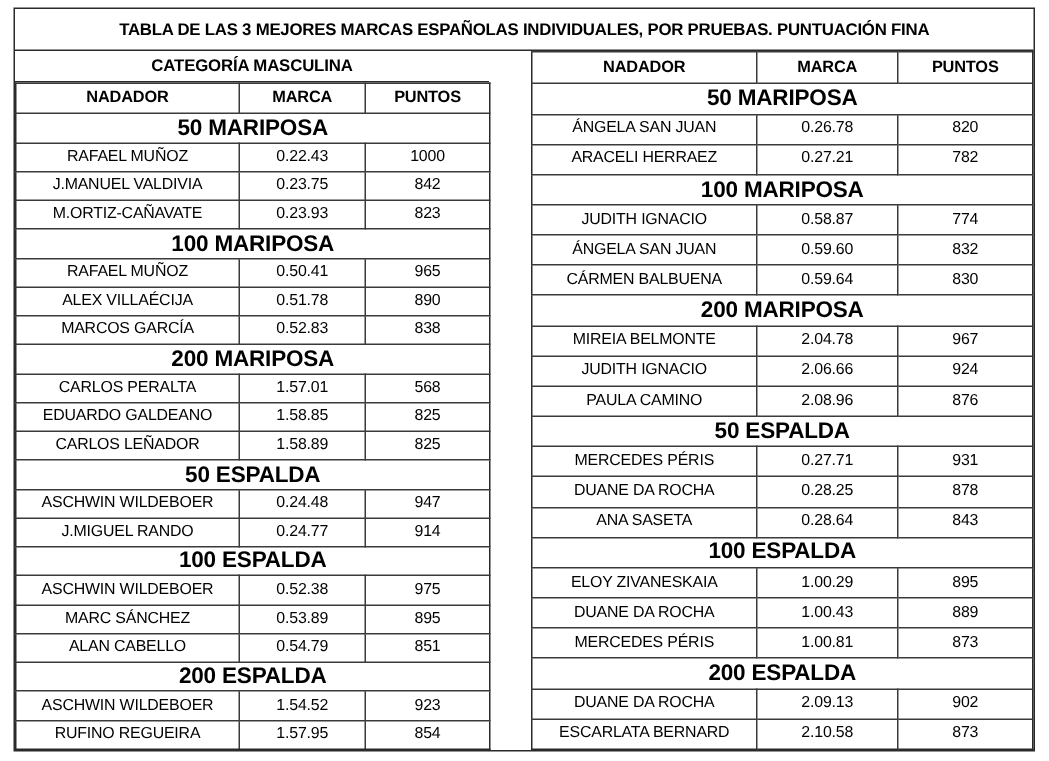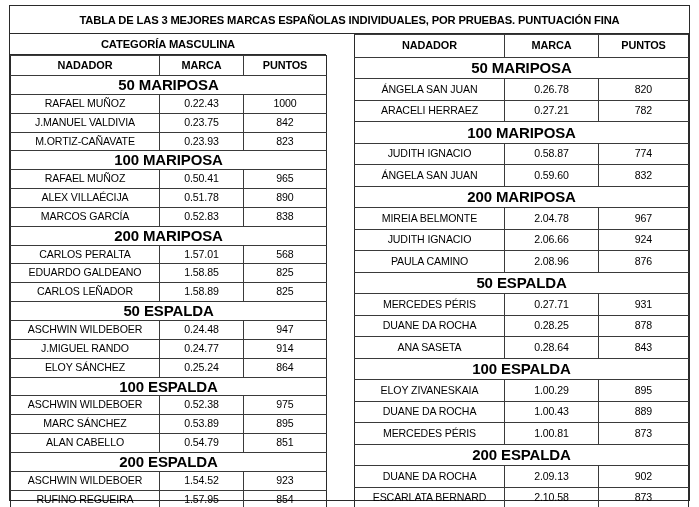--- a/index.html
+++ b/index.html
@@ -204,25 +204,20 @@
                 <td class=" edge-l">ASCHWIN WILDEBOER</td>
                 <td class="">0.24.48</td>
                 <td class=" edge-r">947</td>
               </tr>
               <tr>
                 <td class=" edge-l">J.MIGUEL RANDO</td>
                 <td class="">0.24.77</td>
                 <td class=" edge-r">914</td>
               </tr>
               <tr>
-                <td class=" edge-l">ELOY SÁNCHEZ</td>
-                <td class="">0.25.24</td>
-                <td class=" edge-r">864</td>
-              </tr>
-              <tr>
                 <td class="groupcell edge-l edge-r" colspan="3">100 ESPALDA</td>
               </tr>
               <tr>
                 <td class=" edge-l">ASCHWIN WILDEBOER</td>
                 <td class="">0.52.38</td>
                 <td class=" edge-r">975</td>
               </tr>
               <tr>
                 <td class=" edge-l">MARC SÁNCHEZ</td>
                 <td class="">0.53.89</td>
@@ -285,20 +280,25 @@
                 <td class=" edge-l">JUDITH IGNACIO</td>
                 <td class="">0.58.87</td>
                 <td class=" edge-r">774</td>
               </tr>
               <tr>
                 <td class=" edge-l">ÁNGELA SAN JUAN</td>
                 <td class="">0.59.60</td>
                 <td class=" edge-r">832</td>
               </tr>
               <tr>
+                <td class=" edge-l">CÁRMEN BALBUENA</td>
+                <td class="">0.59.64</td>
+                <td class=" edge-r">830</td>
+              </tr>
+              <tr>
                 <td class="groupcell edge-l edge-r" colspan="3">200 MARIPOSA</td>
               </tr>
               <tr>
                 <td class=" edge-l">MIREIA BELMONTE</td>
                 <td class="">2.04.78</td>
                 <td class=" edge-r">967</td>
               </tr>
               <tr>
                 <td class=" edge-l">JUDITH IGNACIO</td>
                 <td class="">2.06.66</td>

